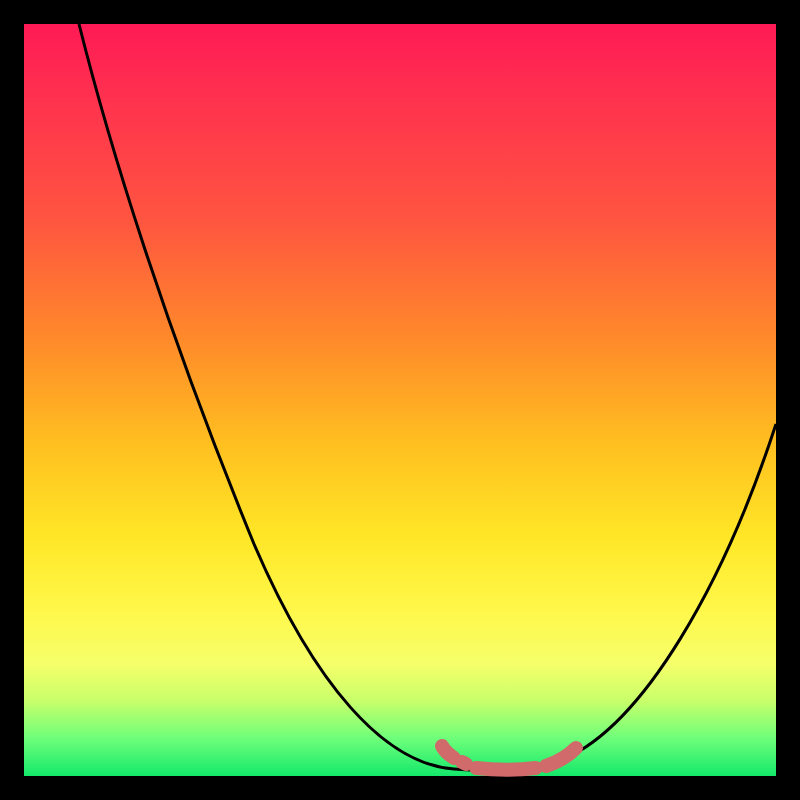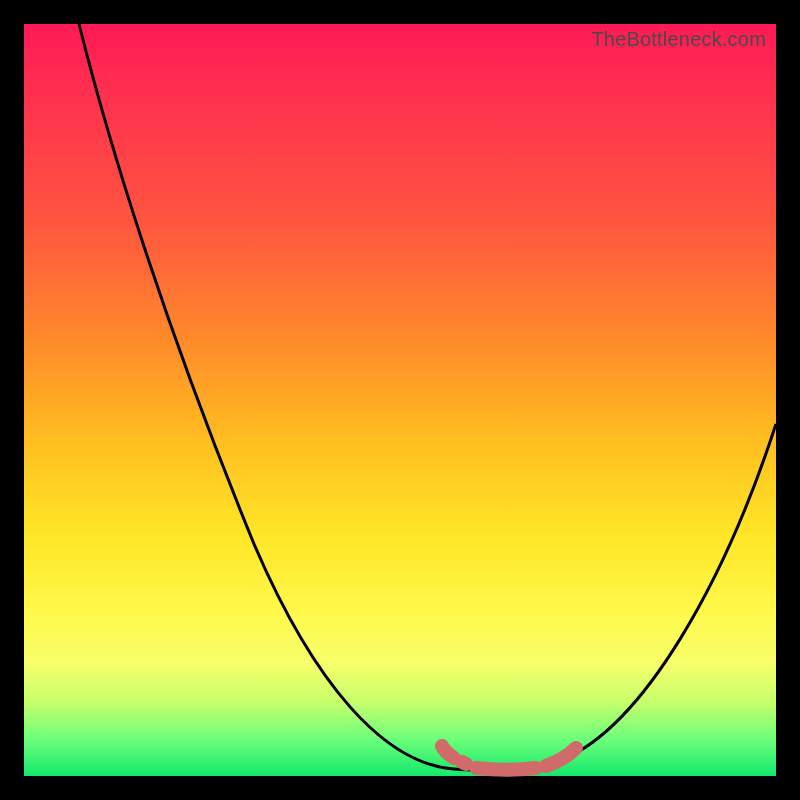--- a/index.html
+++ b/index.html
@@ -58,21 +58,20 @@
     height: 752px;
     overflow: visible;
   }
 </style>
 </head>
 <body>
 
 <div class="frame">
   <div class="plot">
 
-    <div class="attribution">TheBottleneck.com</div>
 
     <svg class="curves" viewBox="0 0 752 752" preserveAspectRatio="none">
 
       <path d="M 55 0
                C 85 120, 140 300, 230 520
                C 290 660, 360 740, 430 745
                C 475 748, 500 748, 540 735
                C 620 700, 700 560, 752 400" fill="none" stroke="#000000" stroke-width="3"></path>
 
       <g stroke-linecap="round" fill="none" stroke="#d16a6a">

